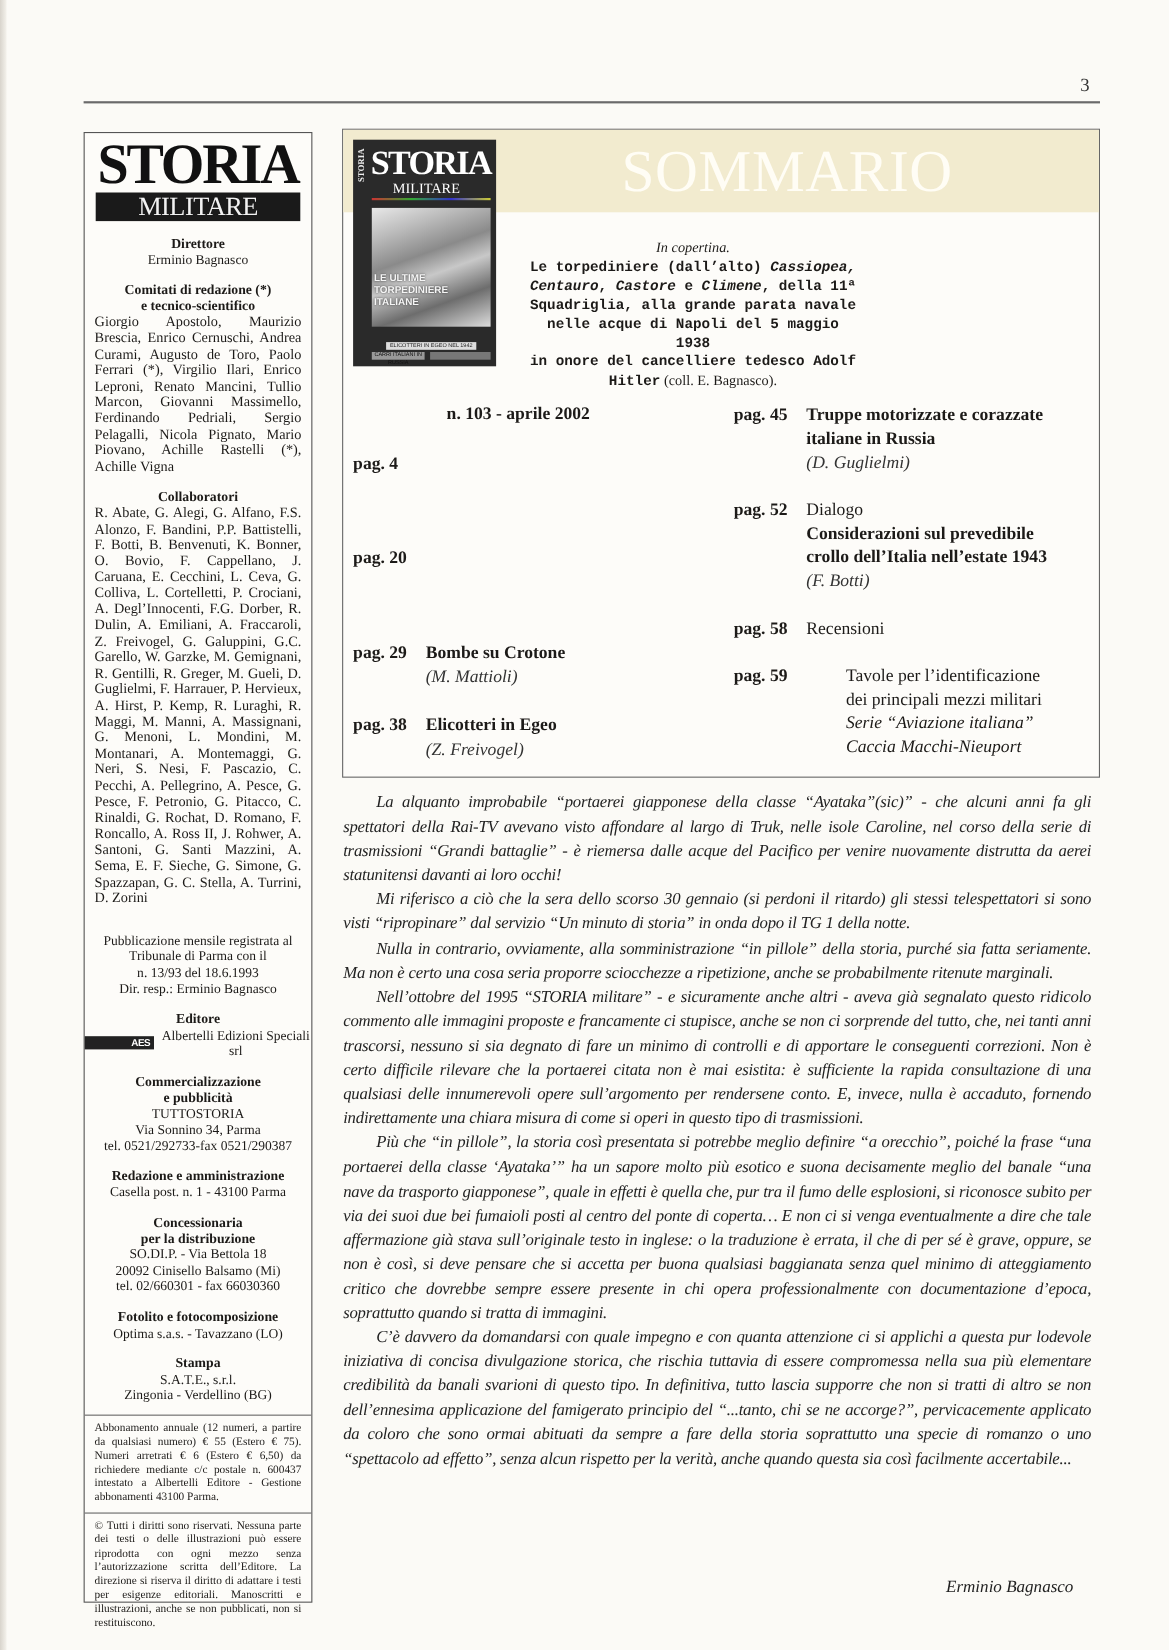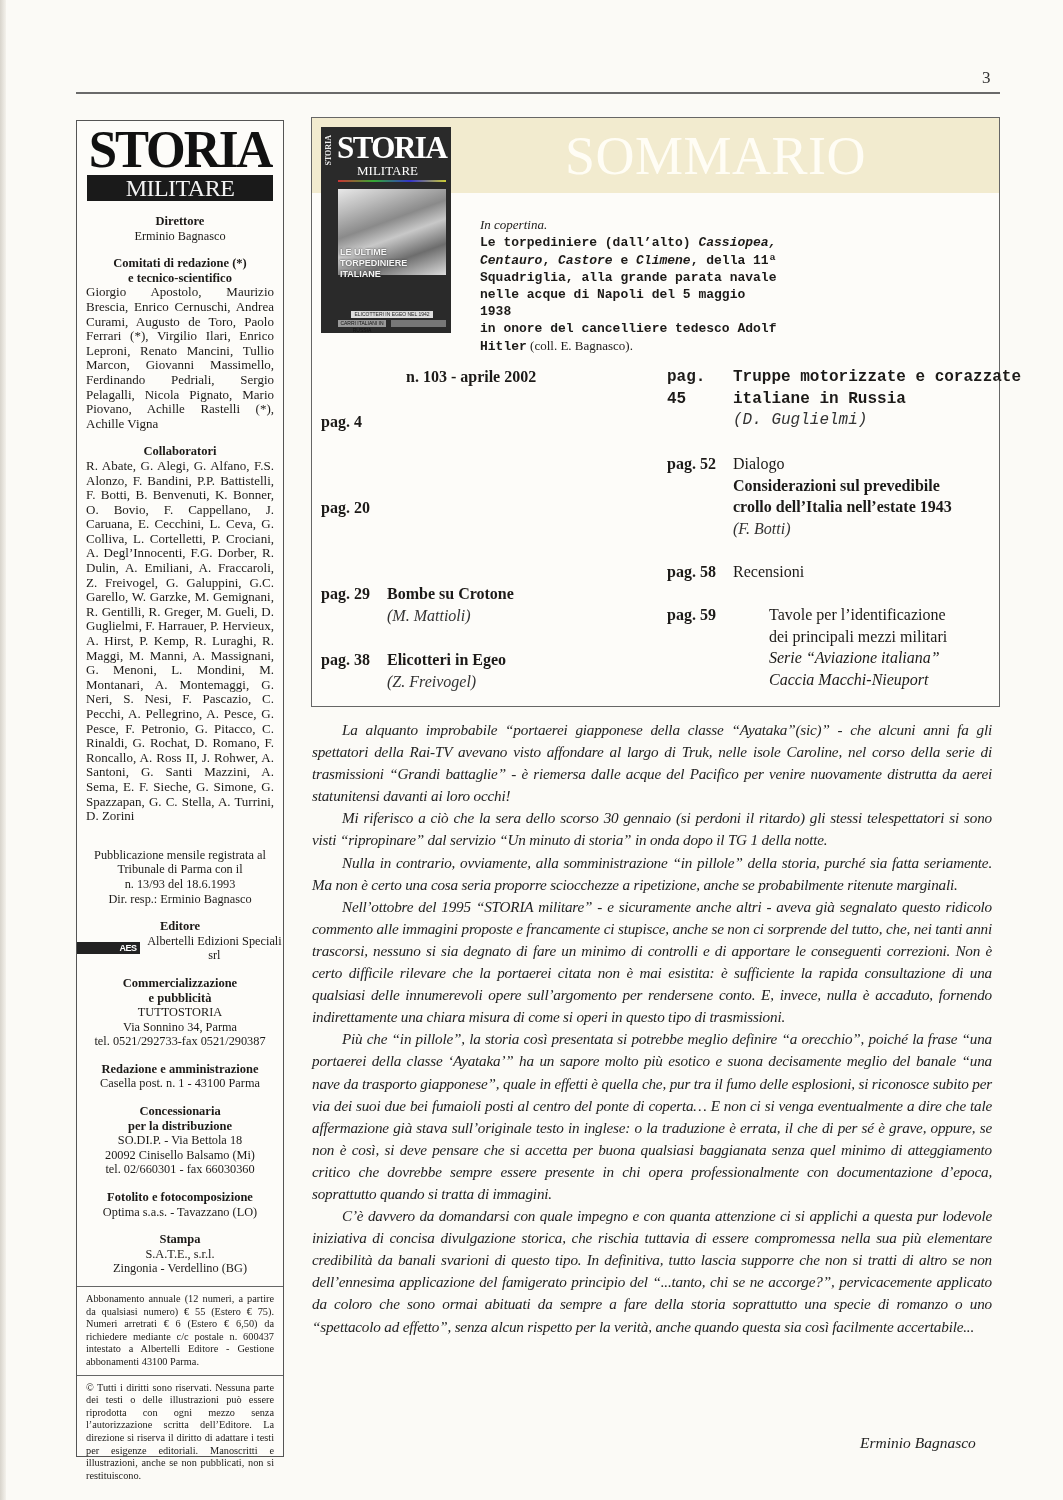--- a/index.html
+++ b/index.html
@@ -38,29 +38,29 @@
   .sommario-title { position: absolute; left: 253px; top: 8px; font-size: 54px; line-height: 60px; color: #fffdf5; letter-spacing: 0.5px; }
   .cover {
     position: absolute; left: 9px; top: 9px; width: 130px; height: 206px; background: #2a2a2a;
     box-sizing: border-box; padding: 4px;
   }
   .cover-spine { position: absolute; left: 3px; top: 8px; font: bold 8px "Liberation Serif", serif; color: #eee; writing-mode: vertical-rl; transform: rotate(180deg); }
   .cover-storia { position: absolute; left: 16px; top: 6px; font: bold 31px "Liberation Serif", serif; color: #fff; letter-spacing: -1.5px; line-height: 30px; }
   .cover-militare { position: absolute; left: 36px; top: 36px; font-size: 13px; color: #fff; }
   .cover-stripe { position: absolute; left: 17px; top: 53px; width: 108px; height: 2px; background: linear-gradient(to right, #c33, #3a3, #33c, #cc3); }
   .cover-photo {
-    position: absolute; left: 17px; top: 62px; width: 108px; height: 86px;
+    position: absolute; left: 17px; top: 62px; width: 108px; height: 108px;
     background: linear-gradient(160deg, #e8e8e8 0%, #bbb 20%, #8a8a8a 40%, #c8c8c8 55%, #6d6d6d 75%, #dcdcdc 100%);
   }
   .cover-photo-text { position: absolute; left: 2px; top: 58px; font: bold 9px "Liberation Sans", sans-serif; color: #f5f5f5; line-height: 11px; text-shadow: 0 0 2px #333; }
   .cover-label1 { position: absolute; left: 30px; top: 184px; width: 82px; height: 7px; background: #ddd; font: 5px "Liberation Sans", sans-serif; color: #222; text-align: center; line-height: 7px; }
   .cover-label2 { position: absolute; left: 17px; top: 193px; width: 48px; height: 7px; background: #999; font: 5px "Liberation Sans", sans-serif; color: #111; text-align: center; line-height: 7px; }
   .cover-label3 { position: absolute; left: 70px; top: 193px; width: 55px; height: 7px; background: #777; }
 
-  .caption { position: absolute; left: 168px; top: 98px; width: 300px; font-size: 13px; line-height: 17px; }
+  .caption { position: absolute; left: 168px; top: 98px; width: 300px; font-size: 13px; line-height: 17px; text-align: center; }
   .caption .it { font-style: italic; }
   .caption .b { font-weight: bold; font-family: Liberation Mono, monospace; }
 
   .issue { position: absolute; left: 94px; top: 250px; font-weight: bold; font-size: 16px; }
   .toc-entry { position: absolute; display: flex; font-size: 16px; line-height: 21.7px; }
   .toc-page { font-weight: bold; width: 66px; flex: none; }
   .toc-body { flex: none; }
   .toc-title { font-weight: bold; }
   .toc-author { font-style: italic; color: #333; }
   .toc-plain { font-weight: normal; }
@@ -204,21 +204,21 @@
   </div>
 
   <div class="toc-entry" style="left:9px; top:531px;">
     <div class="toc-page">pag. 38</div>
     <div class="toc-body">
       <div class="toc-title">Elicotteri in Egeo</div>
       <div class="toc-author">(Z. Freivogel)</div>
     </div>
   </div>
 
-  <div class="toc-entry" style="left:355px; top:249px;font-family:Liberation Mono, monospace;">
+  <div class="toc-entry" style="left:355px; top:249px;">
     <div class="toc-page">pag. 45</div>
     <div class="toc-body">
       <div class="toc-title">Truppe motorizzate e corazzate</div>
       <div class="toc-title">italiane in Russia</div>
       <div class="toc-author">(D. Guglielmi)</div>
     </div>
   </div>
 
   <div class="toc-entry" style="left:355px; top:335px;justify-content:flex-end;">
     <div class="toc-page">pag. 52</div>

